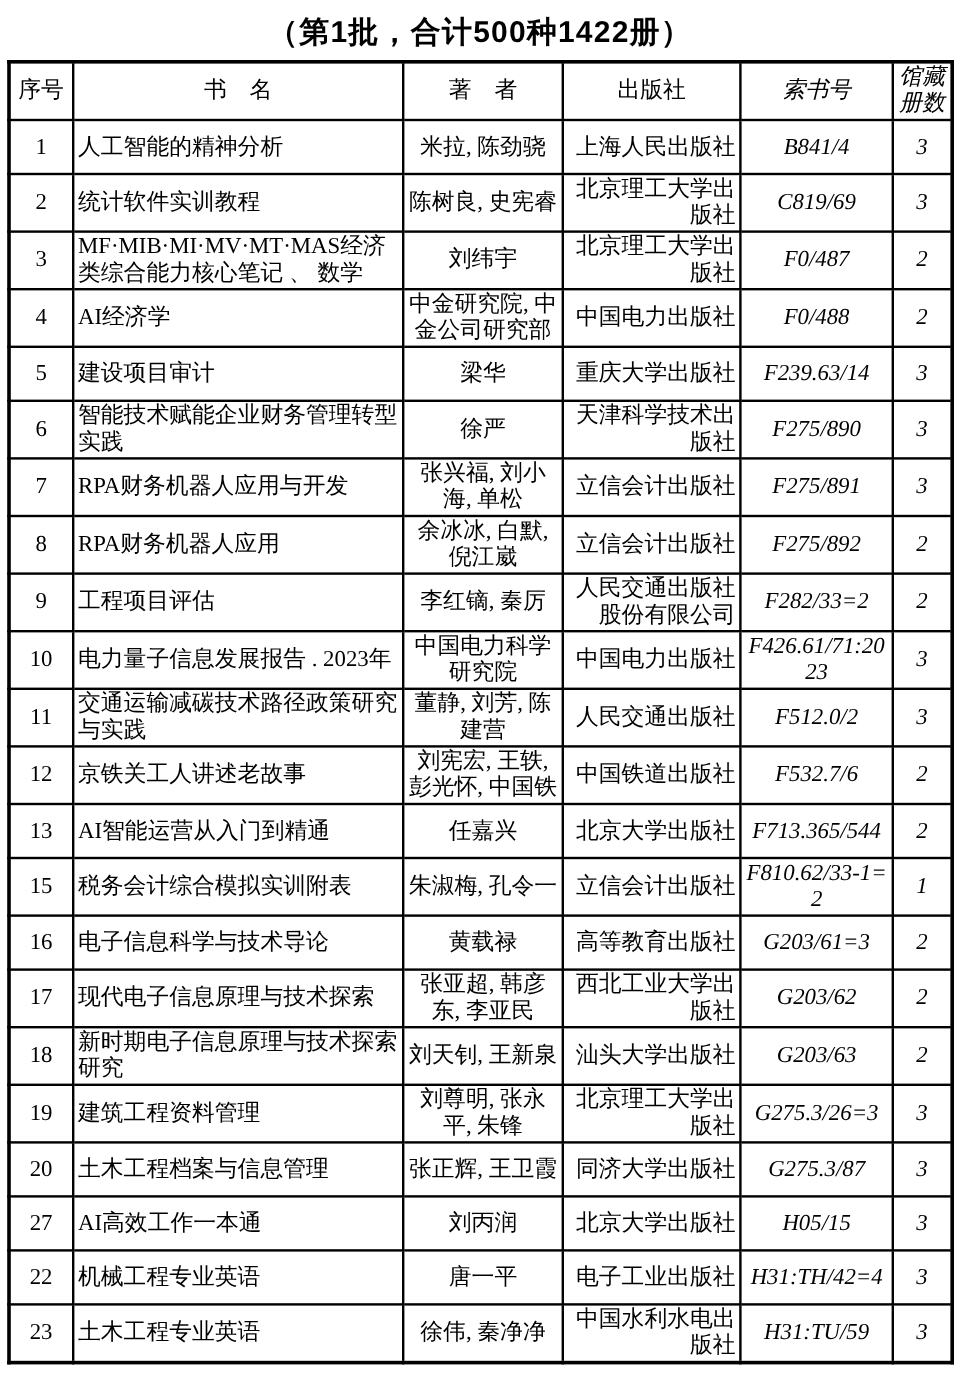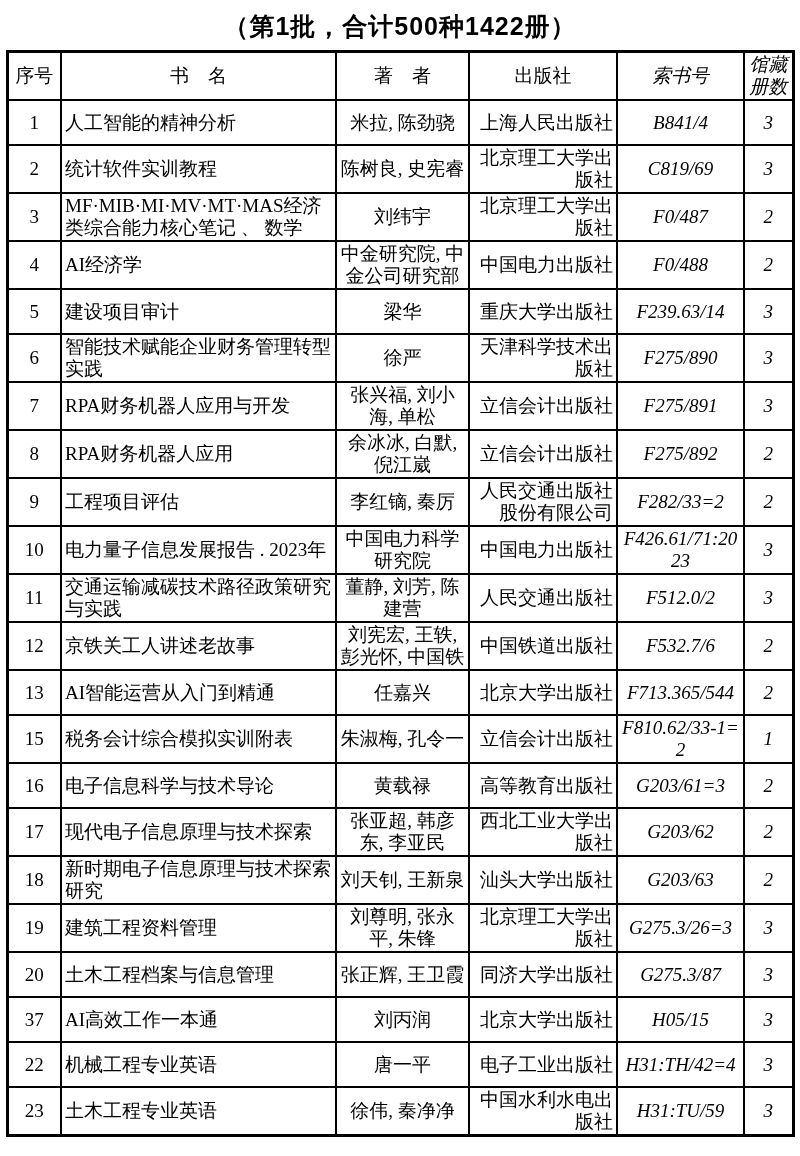--- a/index.html
+++ b/index.html
@@ -229,21 +229,21 @@
   </tr>
         <tr>
     <td class="c-index">20</td>
     <td class="c-title">土木工程档案与信息管理</td>
     <td class="c-author">张正辉, 王卫霞</td>
     <td class="c-publisher">同济大学出版社</td>
     <td class="c-callno">G275.3/87</td>
     <td class="c-copies">3</td>
   </tr>
         <tr>
-    <td class="c-index">37</td>
+    <td class="c-index">27</td>
     <td class="c-title">AI高效工作一本通</td>
     <td class="c-author">刘丙润</td>
     <td class="c-publisher">北京大学出版社</td>
     <td class="c-callno">H05/15</td>
     <td class="c-copies">3</td>
   </tr>
         <tr>
     <td class="c-index">22</td>
     <td class="c-title">机械工程专业英语</td>
     <td class="c-author">唐一平</td>

